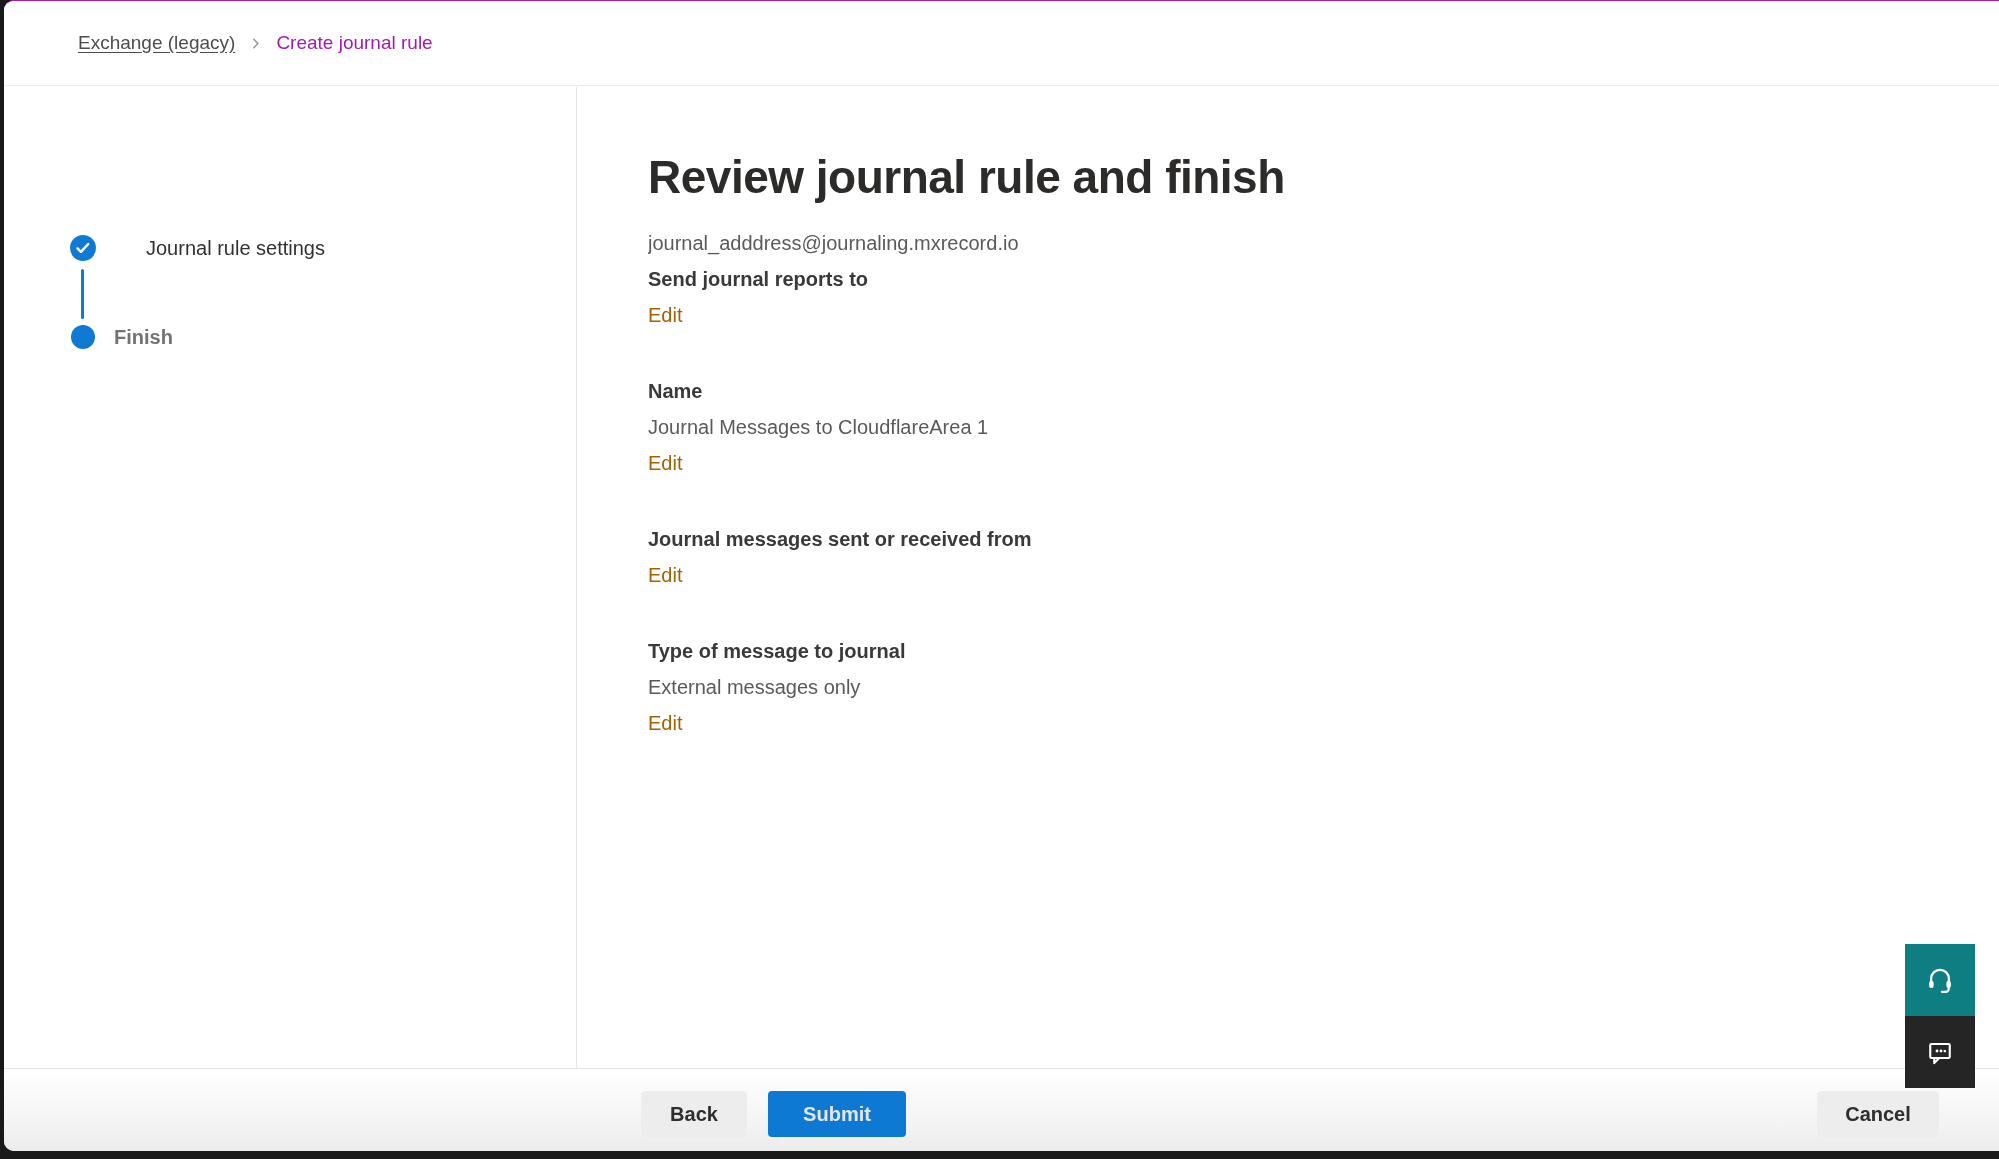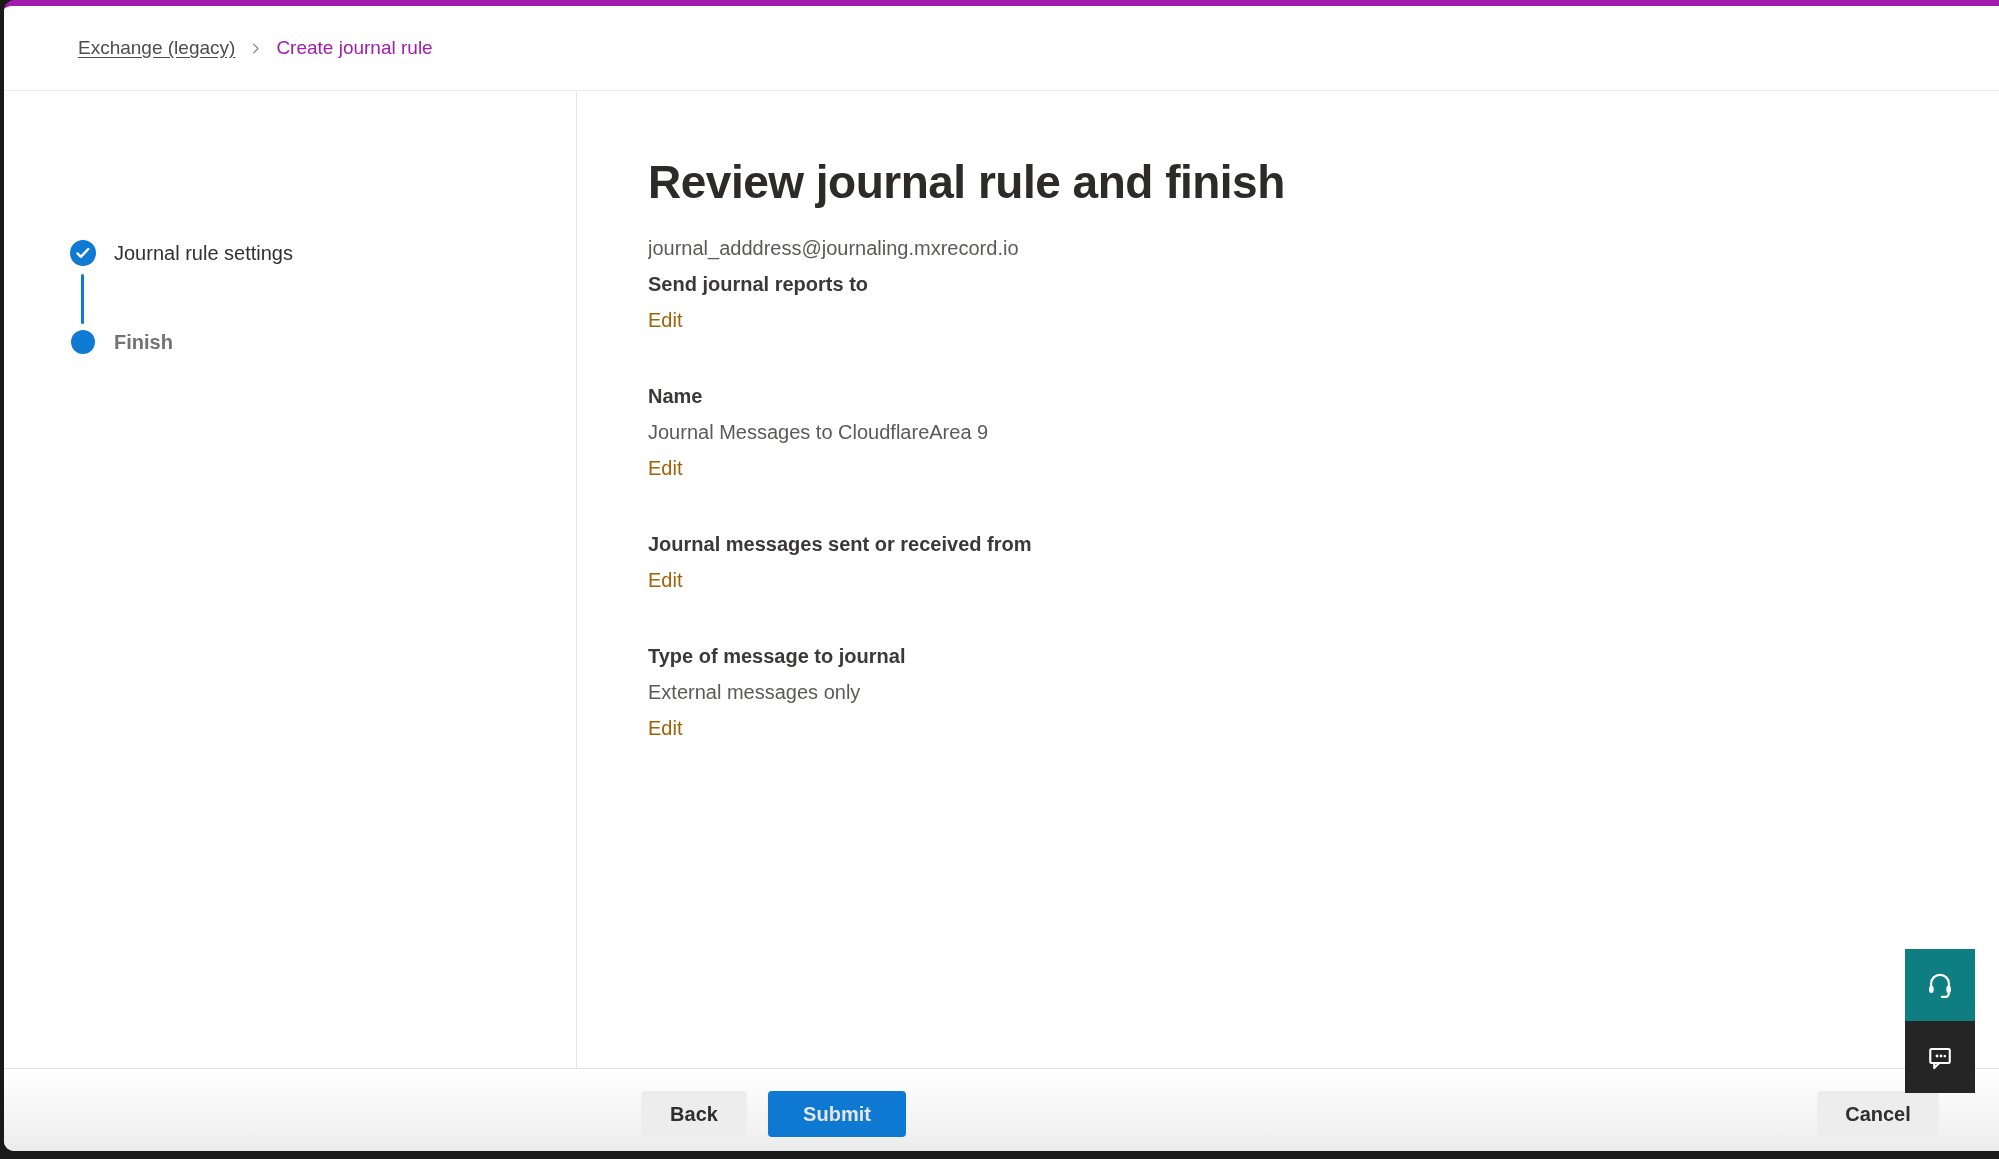--- a/index.html
+++ b/index.html
@@ -8,21 +8,21 @@
     position:relative;
     background:#191919;
     font-family:"Liberation Sans","DejaVu Sans",sans-serif;
     color:#2f2e2e;
     overflow:hidden;
   }
   .window {
     position:absolute; left:4px; top:0; right:0; bottom:8px;
     background:#ffffff;
     border-radius:10px 0 0 10px;
-    border-top:6px solid #a21caf;
+    border-top:1px solid #a21caf;
     overflow:hidden;
   }
   
   .topbar {
     position:absolute; left:0; top:0; right:0; height:85px;
     display:flex; align-items:center; padding-left:74px;
     border-bottom:1px solid #ececec; background:#fff;
   }
   .crumb-link {
     font-size:19px; color:#4e4d4d; text-decoration:underline;
@@ -42,21 +42,21 @@
   }
   .step-dot {
     position:absolute; left:67px; top:238px; width:24px; height:24px;
     border-radius:50%; background:#0e7ad4;
   }
   .step-connector {
     position:absolute; left:77px; top:182px; width:3px; height:50px;
     background:#0e7ad4; border-radius:2px;
   }
   .step-label { position:absolute; left:110px; font-size:20px; line-height:28px; color:#323130; cursor:pointer; }
-  .step-label.l1 { top:147px; }
+  .step-label.l1 { top:147px;margin-left:32px; }
   .step-label.l2 { top:236px; font-weight:700; color:#737373; }
   
   .main { position:absolute; left:644px; top:0; right:0; bottom:0; overflow:hidden; }
   .page-title {
     margin:64px 0 26px; font-size:46px; line-height:52px; font-weight:700;
     color:#2c2b2a; letter-spacing:-0.5px;
   }
   .sec { margin-bottom:40px; }
   .sec .line { font-size:20px; line-height:28px; margin-bottom:8px; }
   .sec .sec-heading { font-weight:700; color:#3a3938; }
@@ -120,21 +120,21 @@
       <h1 class="page-title">Review journal rule and finish</h1>
 
       <div class="sec">
         <div class="line sec-value">journal_adddress@journaling.mxrecord.io</div>
         <div class="line sec-heading">Send journal reports to</div>
         <span class="line edit-link">Edit</span>
       </div>
 
       <div class="sec">
         <div class="line sec-heading">Name</div>
-        <div class="line sec-value">Journal Messages to CloudflareArea 9</div>
+        <div class="line sec-value">Journal Messages to CloudflareArea 1</div>
         <span class="line edit-link">Edit</span>
       </div>
 
       <div class="sec">
         <div class="line sec-heading">Journal messages sent or received from</div>
         <span class="line edit-link">Edit</span>
       </div>
 
       <div class="sec">
         <div class="line sec-heading">Type of message to journal</div>

